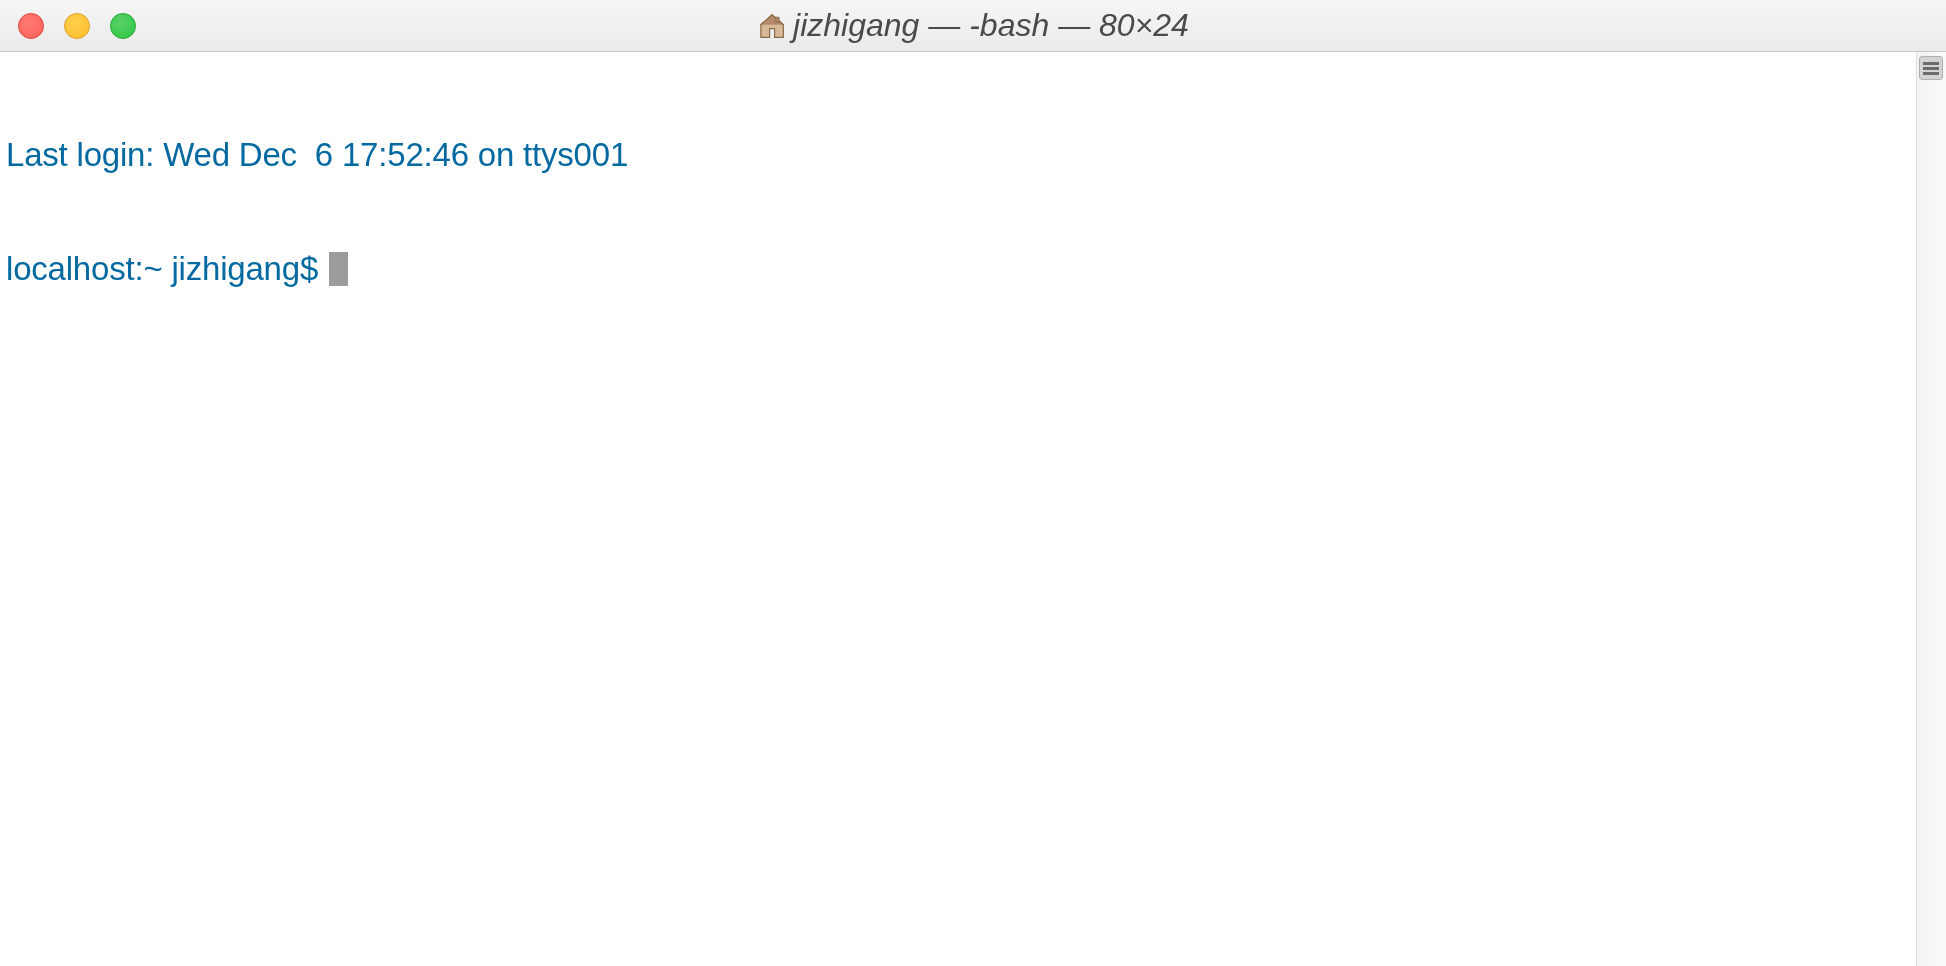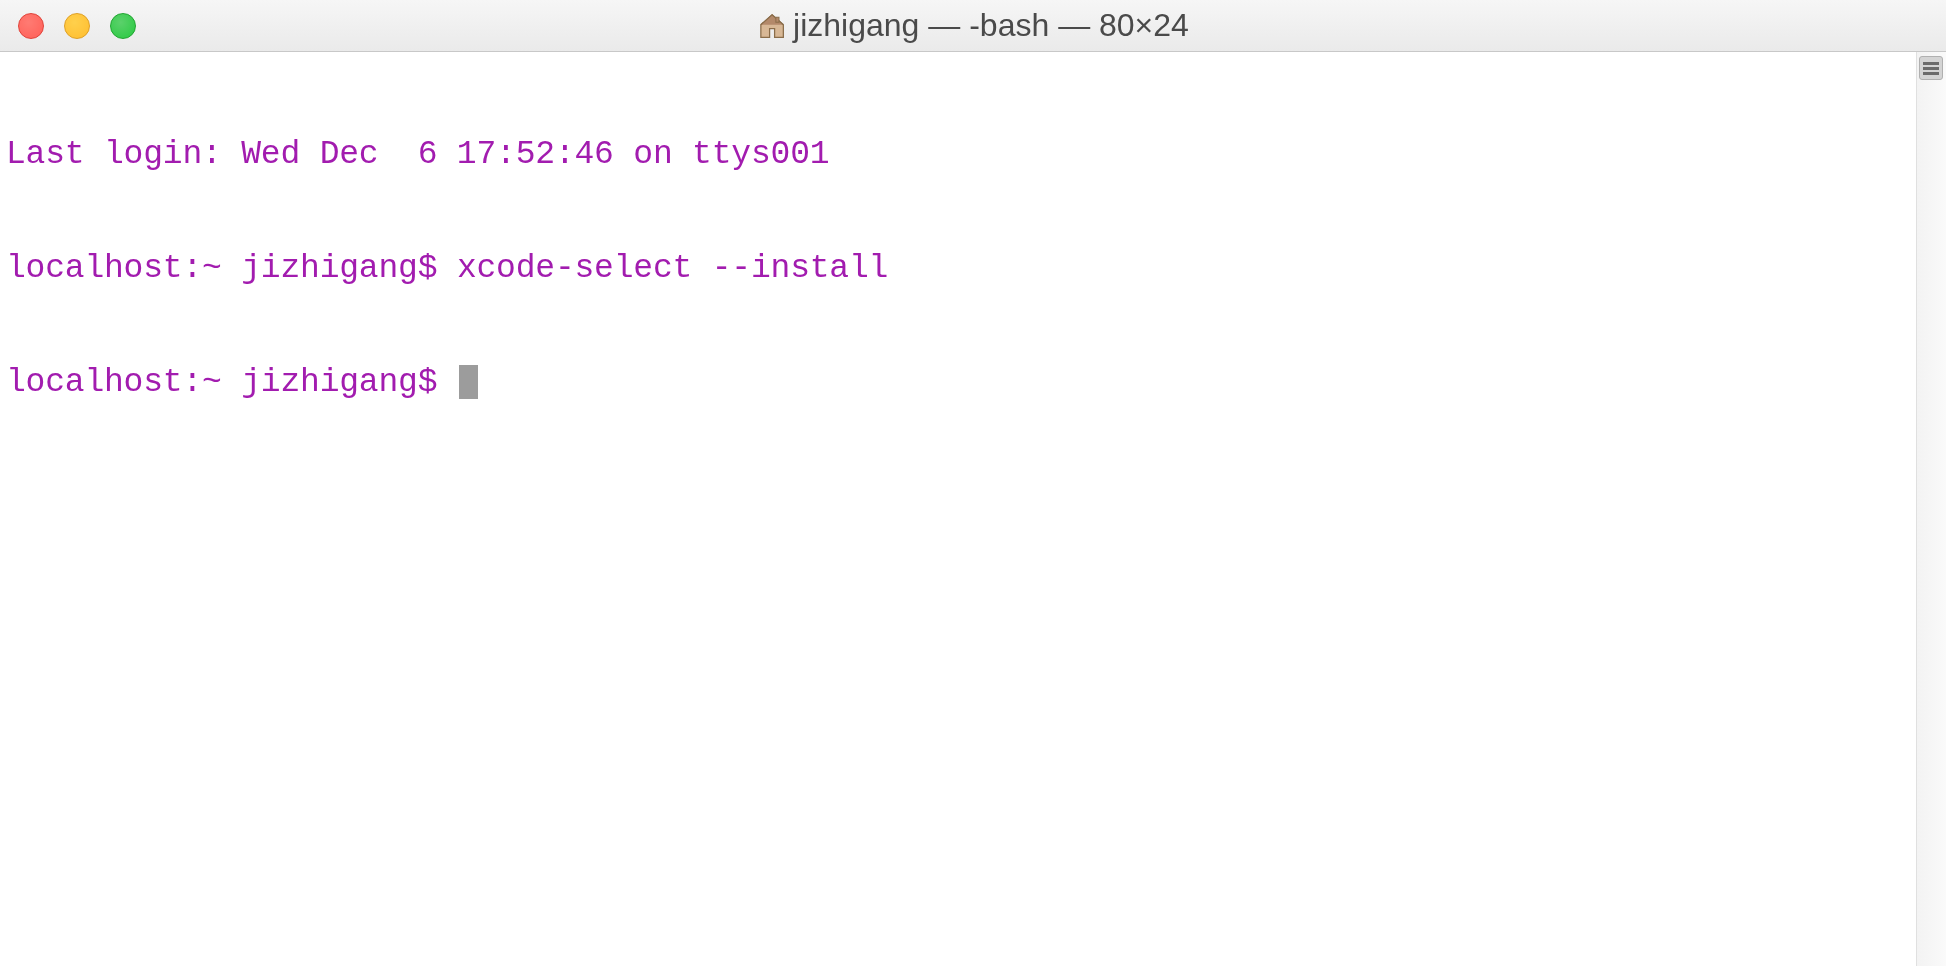--- a/index.html
+++ b/index.html
@@ -55,39 +55,40 @@
     .title-center {
       position: absolute;
       left: 50%;
       transform: translateX(-50%);
       display: flex;
       align-items: center;
       gap: 6px;
       color: #4a4a4a;
       font-size: 32px;
       font-weight: 400;
+      font-style: italic;
     }
     .home-icon {
       display: inline-flex;
       align-items: center;
       justify-content: center;
     }
     .terminal-body {
       flex: 1;
       background: #ffffff;
       position: relative;
       display: flex;
     }
     .terminal-content {
       flex: 1;
       padding: 8px 6px;
-      font-family: Liberation Mono, monospace;
+      font-family: Liberation Sans, sans-serif;
       font-size: 33px;
       line-height: 1.15;
-      color: #a21caf;
+      color: #0369a1;
       white-space: pre-wrap;
       word-break: break-all;
       letter-spacing: -0.2px;
     }
     .terminal-line {
       display: block;
     }
     .prompt-line {
       display: flex;
       align-items: center;
@@ -147,21 +148,20 @@
           <rect x="15" y="5" width="2.5" height="4" fill="#b3896a" stroke="#8a6d4a" stroke-width="0.8"></rect>
         </svg>
       </span>
       <span>jizhigang — -bash — 80×24</span>
     </div>
   </div>
 
   <div class="terminal-body">
     <div class="terminal-content">
       <span class="terminal-line">Last login: Wed Dec  6 17:52:46 on ttys001</span>
-      <span class="terminal-line"><span>localhost:~ jizhigang$ </span><span>xcode-select --install</span></span>
       <span class="prompt-line">
         <span class="prompt-text">localhost:~ jizhigang$ </span>
         <span class="cursor"></span>
       </span>
     </div>
     <div class="scrollbar-track">
       <div class="scroll-toggle">
         <div class="scroll-toggle-inner"></div>
       </div>
     </div>

